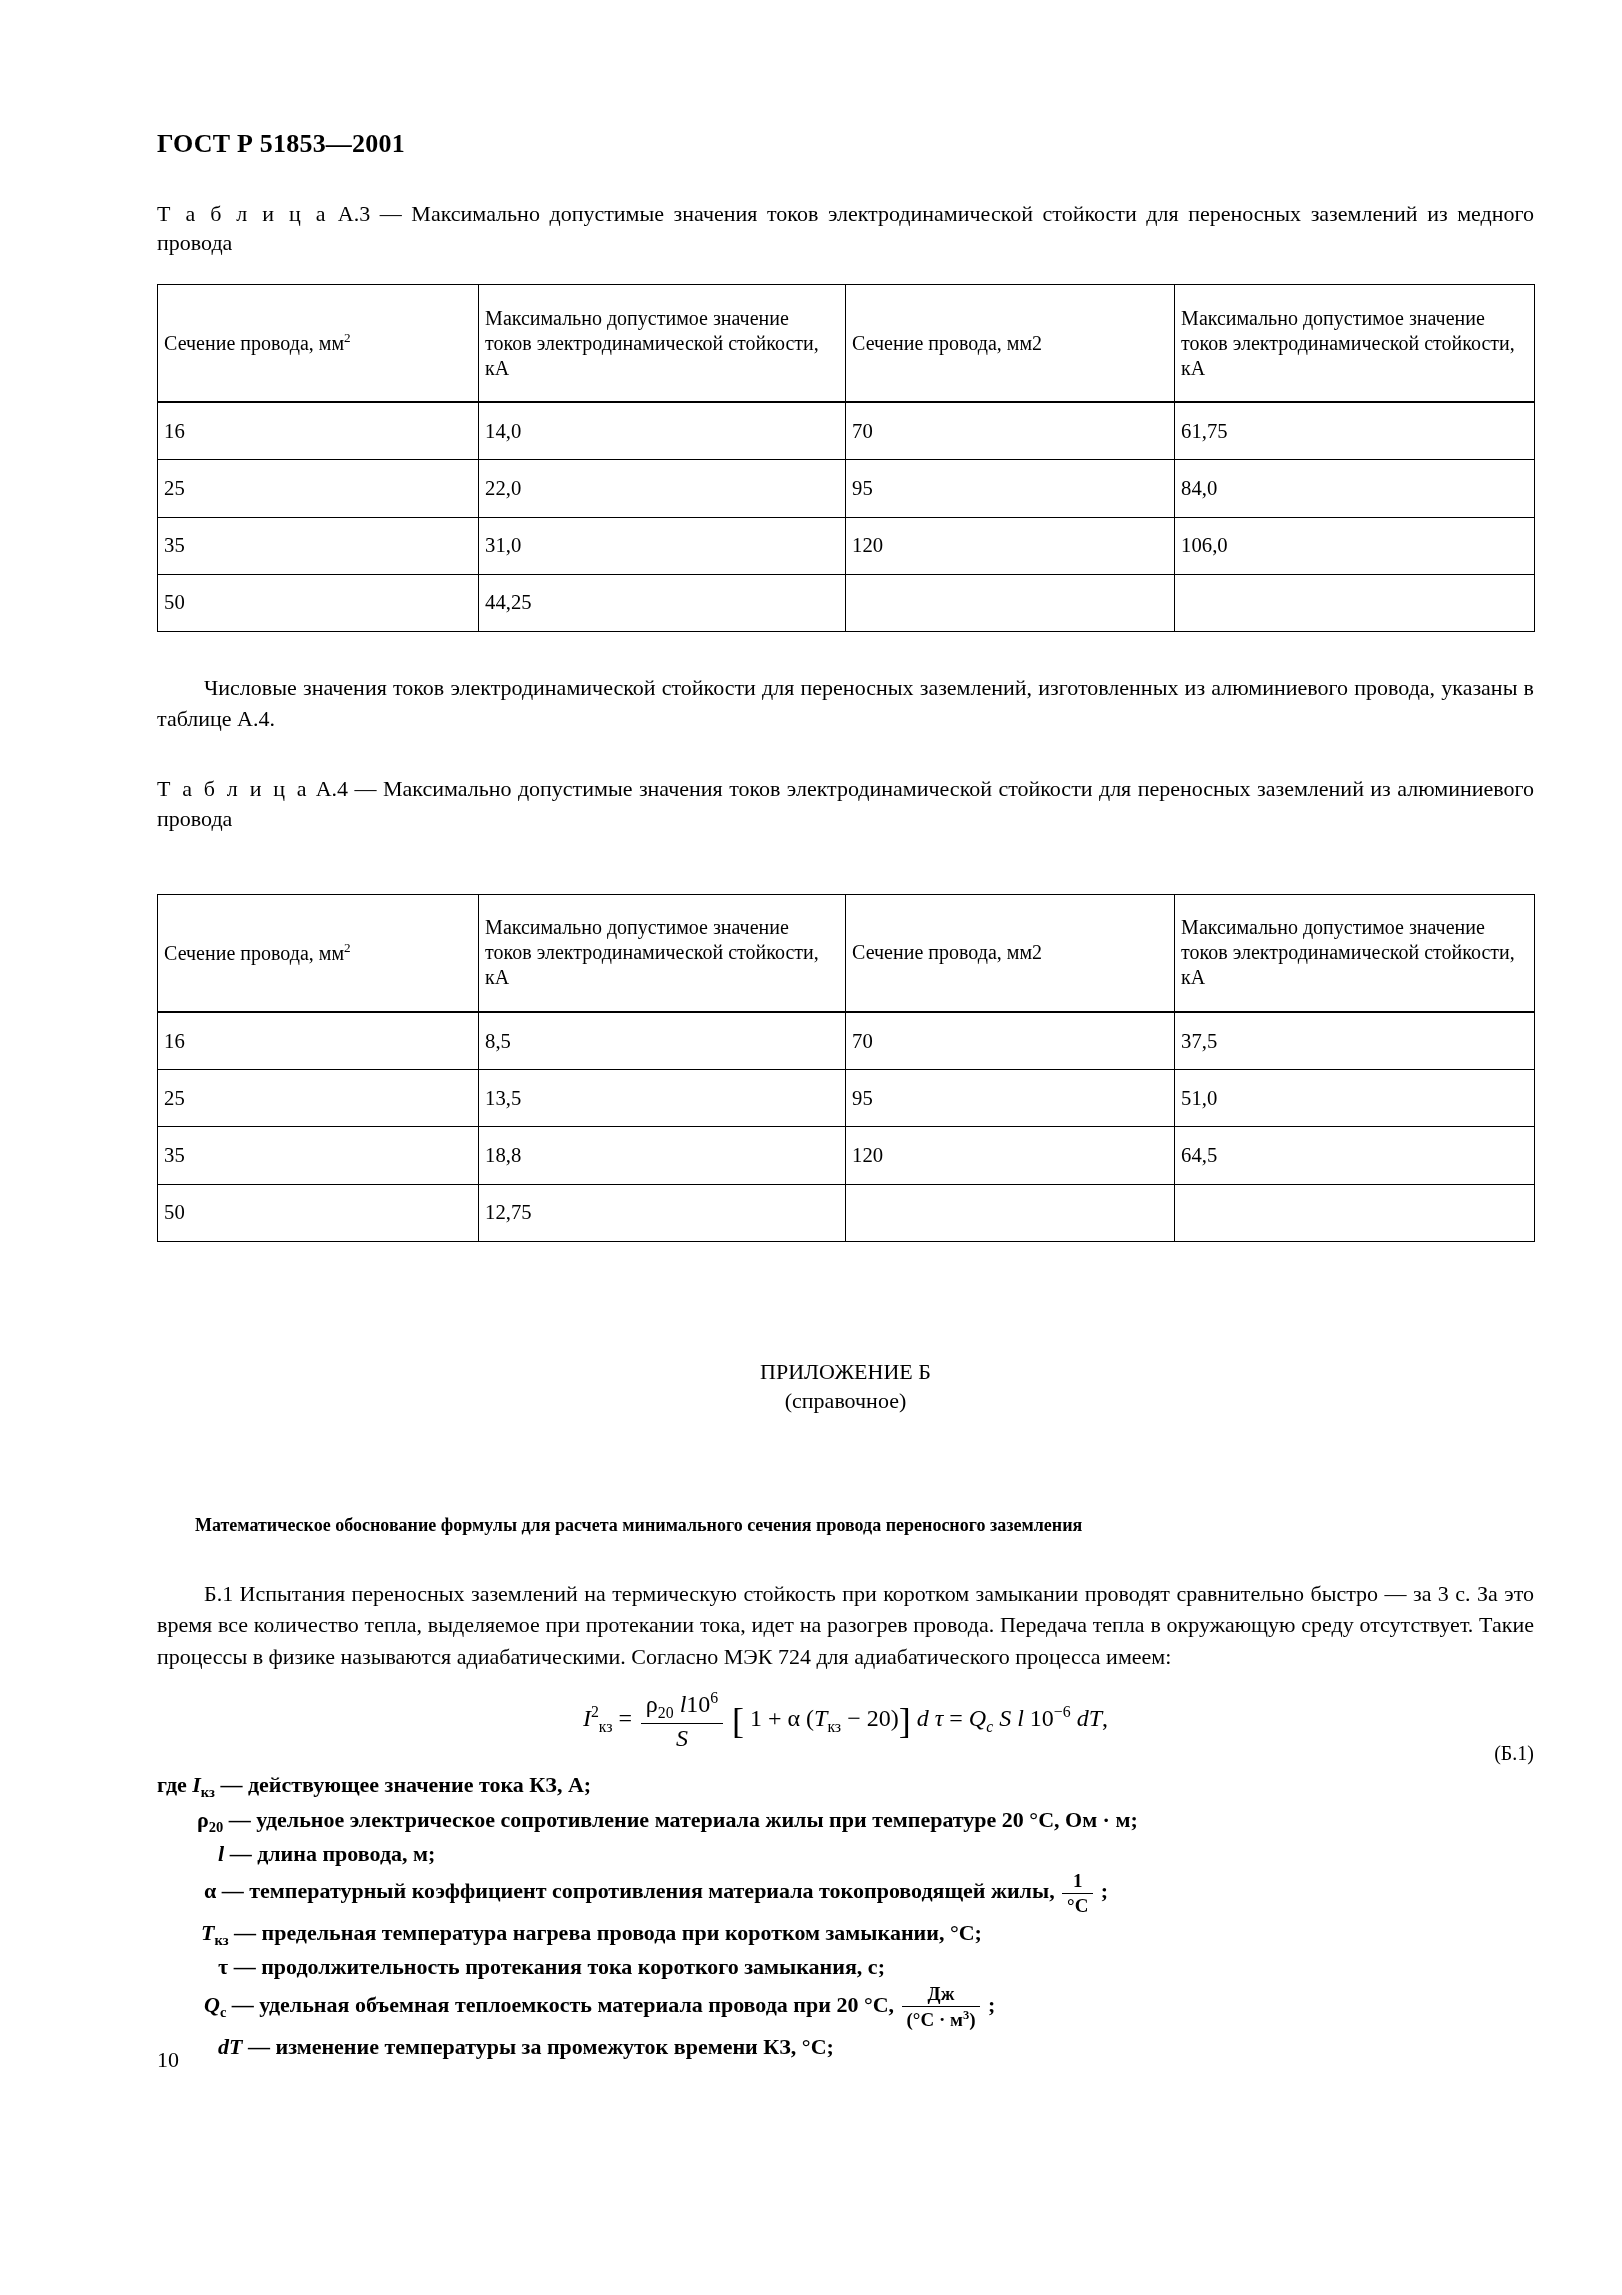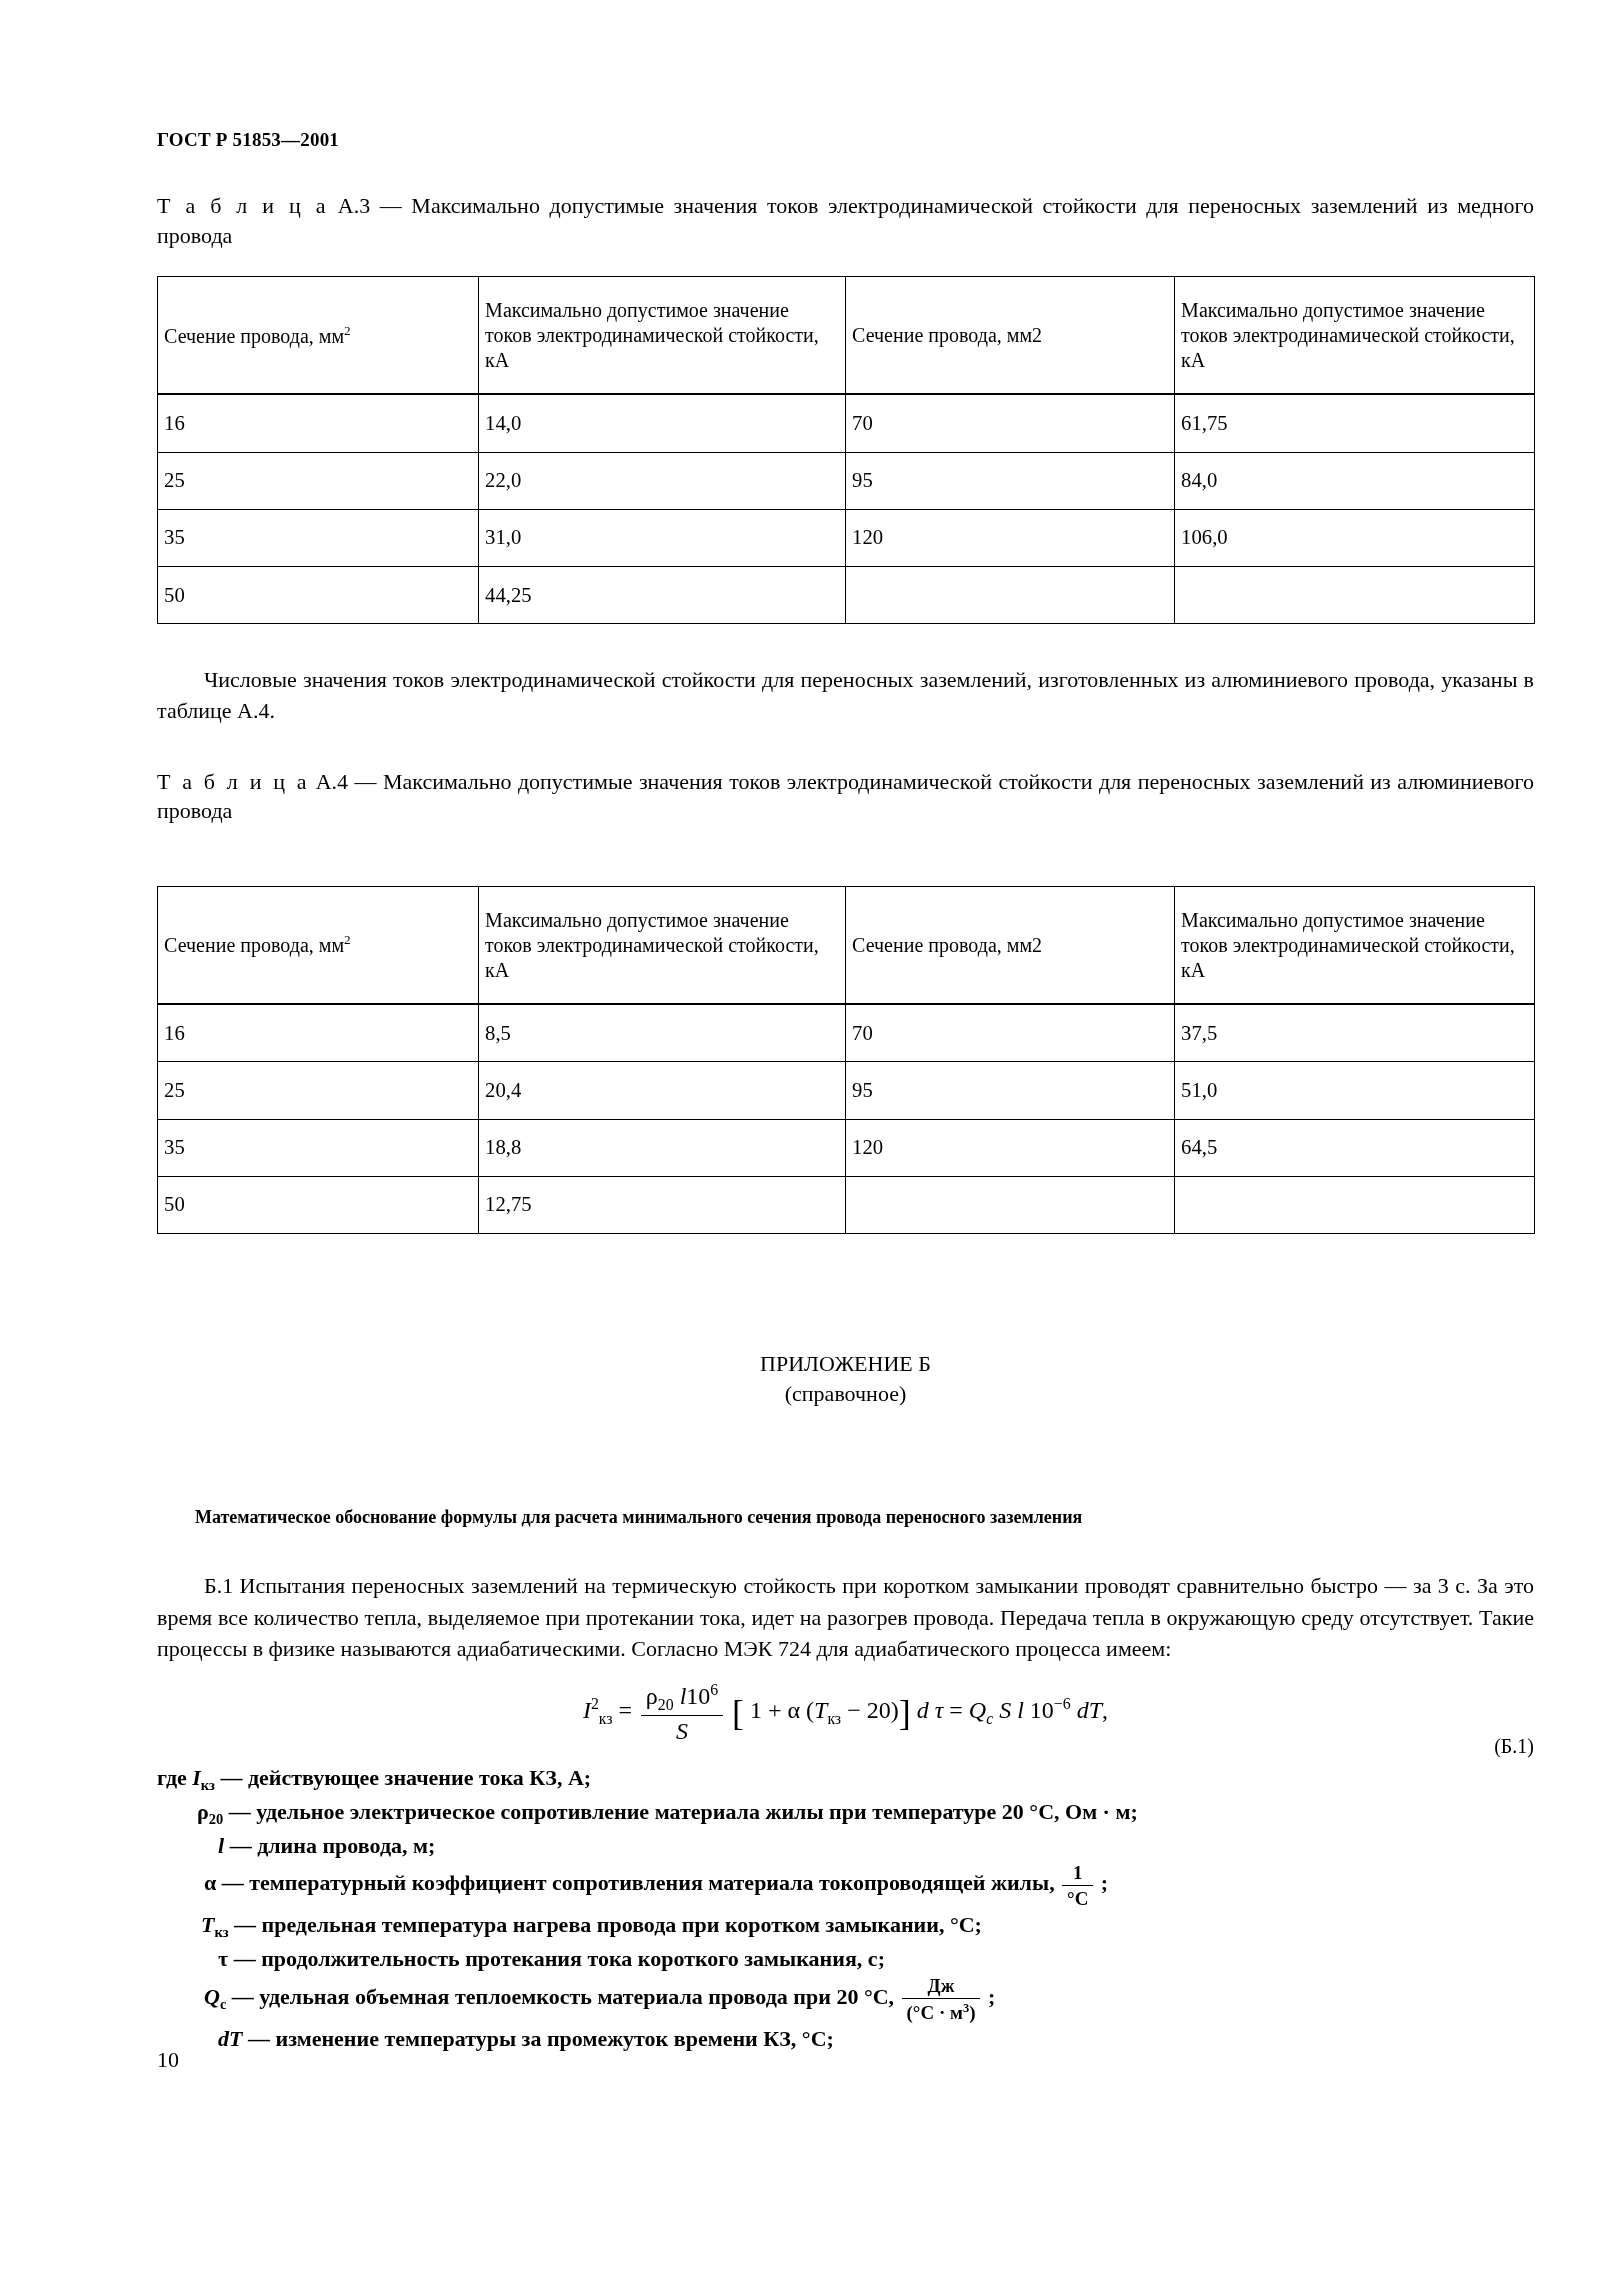--- a/index.html
+++ b/index.html
@@ -24,21 +24,21 @@
   }
   .content {
     position: absolute;
     left: 157px;
     top: 130px;
     width: 1377px;
   }
 
   
   .doc-header {
-    font-size: 19px;
+    font-size: 26px;
     font-weight: bold;
     letter-spacing: 0.2px;
     margin: 0 0 0 0;
     line-height: 1.1;
   }
 
   
   .table-caption {
     font-size: 22px;
     line-height: 1.35;
@@ -268,21 +268,21 @@
           <td class="hdr">Максимально допустимое значение токов электродинамической стойкости, кА</td>
         </tr>
         <tr>
           <td class="val">16</td>
           <td class="val">8,5</td>
           <td class="val">70</td>
           <td class="val">37,5</td>
         </tr>
         <tr>
           <td class="val">25</td>
-          <td class="val">20,4</td>
+          <td class="val">13,5</td>
           <td class="val">95</td>
           <td class="val">51,0</td>
         </tr>
         <tr>
           <td class="val">35</td>
           <td class="val">18,8</td>
           <td class="val">120</td>
           <td class="val">64,5</td>
         </tr>
         <tr>

